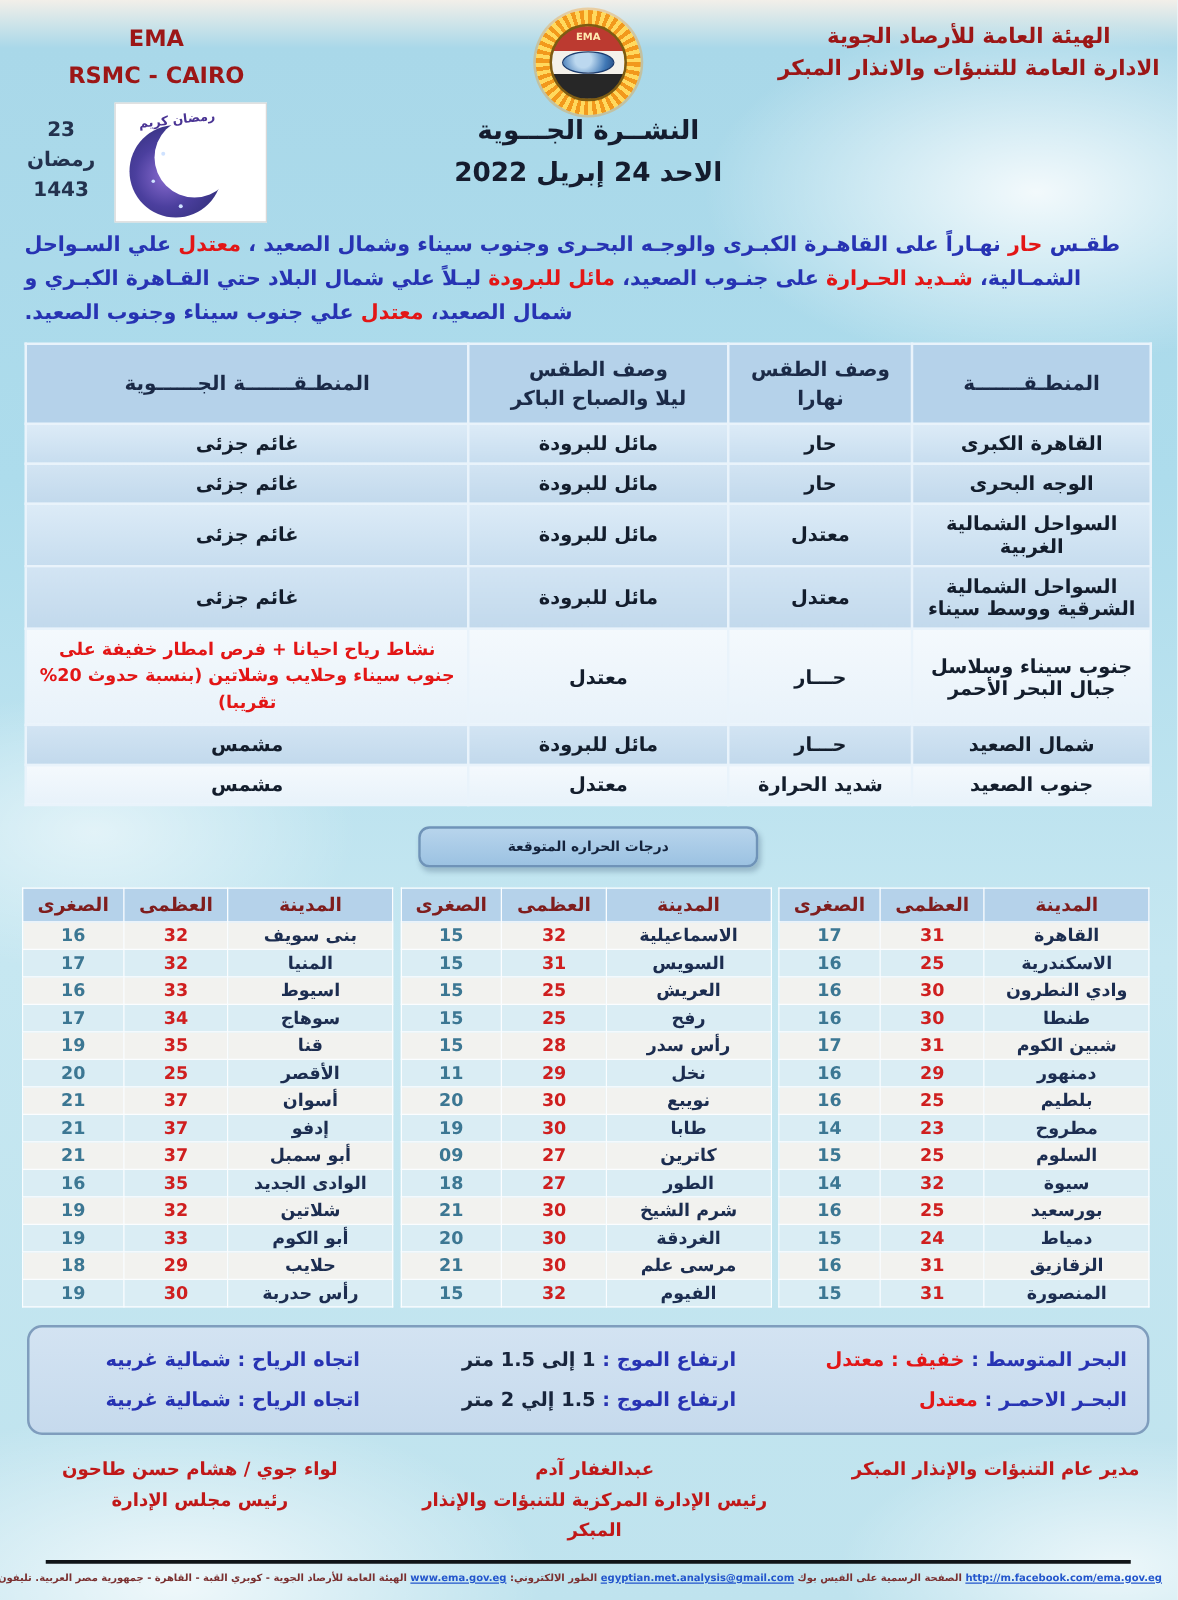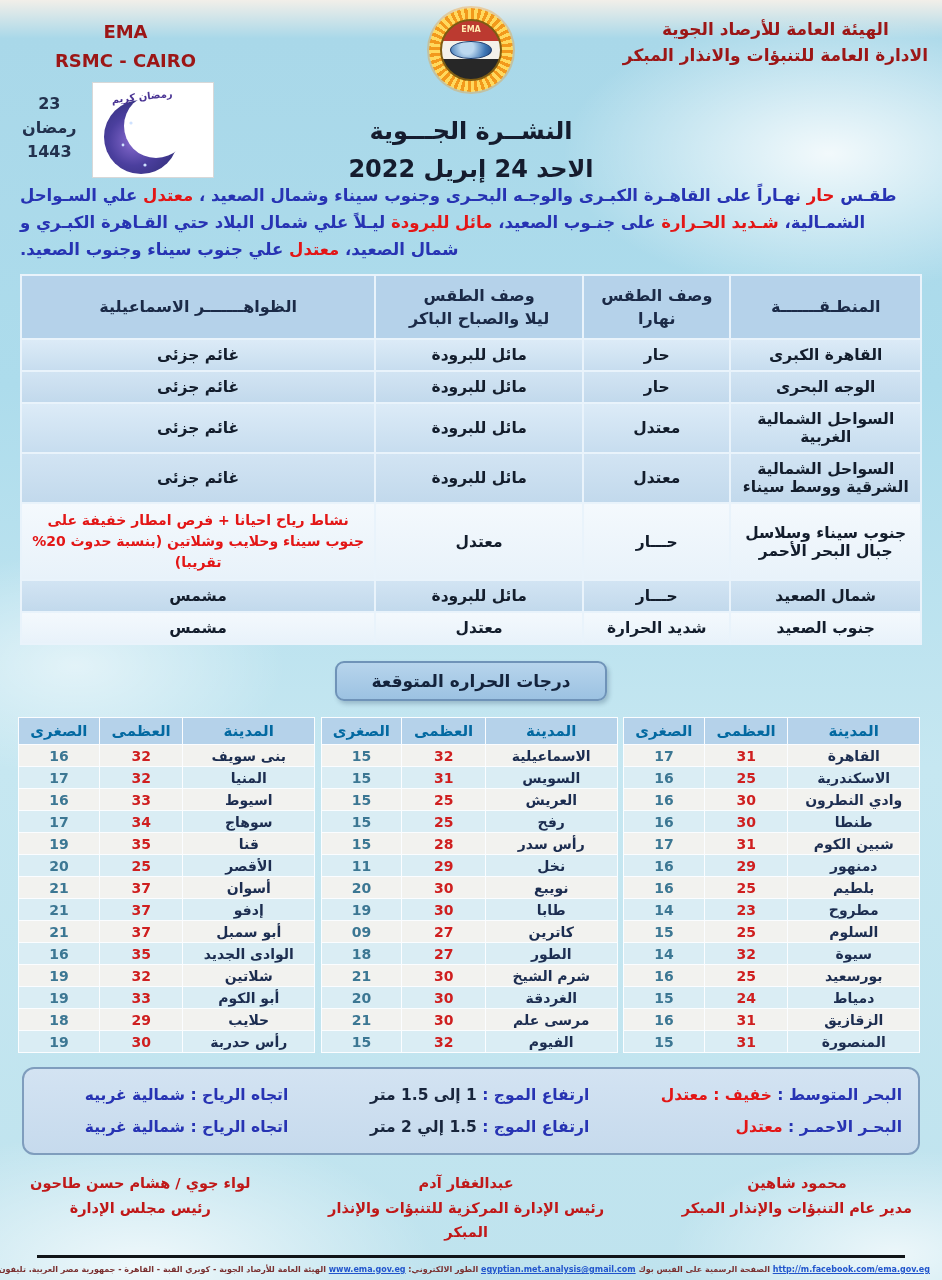--- a/index.html
+++ b/index.html
@@ -10,21 +10,21 @@
       radial-gradient(380px 200px at 88% 12%, rgba(255,255,255,.85), rgba(255,255,255,0) 70%),
       radial-gradient(300px 160px at 8% 52%, rgba(255,255,255,.55), rgba(255,255,255,0) 70%),
       radial-gradient(420px 200px at 15% 99%, rgba(255,255,255,.75), rgba(255,255,255,0) 70%),
       radial-gradient(320px 150px at 95% 98%, rgba(255,255,255,.7), rgba(255,255,255,0) 70%),
       linear-gradient(180deg,#f2efe9 0%,#a9d8e9 3%,#addcec 30%,#c6e7f1 60%,#bfe3ee 100%);
   }
   
   .hdr{position:relative;height:176px;}
   .org{position:absolute;top:16px;right:14px;text-align:center;color:#9c1616;font-size:17px;line-height:1.55;}
   .ema-blk{position:absolute;top:18px;left:55px;text-align:center;color:#9c1616;font-size:18px;line-height:1.6;}
-  .title-blk{position:absolute;top:112px;right:0;left:0;text-align:center;color:#151c2e;font-size:24px;line-height:1.6;}
+  .title-blk{position:absolute;top:88px;right:0;left:0;text-align:center;color:#151c2e;font-size:21px;line-height:1.6;}
   .hijri{position:absolute;top:92px;left:22px;text-align:center;color:#23324e;font-size:16px;line-height:1.5;}
   .cres-box{position:absolute;top:82px;left:92px;width:120px;height:94px;background:#fff;border:1px solid #d8d8d8;}
   .cres-box svg{width:100%;height:100%;display:block;}
   .cres-art{position:absolute;top:8px;left:14px;width:70px;text-align:center;font-size:10px;color:#4a3494;transform:rotate(-6deg);line-height:1.1;}
   .logo{position:absolute;top:8px;right:0;left:0;margin:auto;width:84px;height:84px;}
   .rays{position:absolute;inset:0;border-radius:50%;
     background:repeating-conic-gradient(#f2991c 0deg 5deg,#ffd95e 5deg 10deg);
     box-shadow:0 0 0 2px rgba(242,153,28,.35);}
   .flagring{position:absolute;inset:11px;border-radius:50%;overflow:hidden;border:2px solid #7e5c12;
     background:linear-gradient(180deg,#bc3a30 0 34%,#f4f1ea 34% 66%,#272727 66% 100%);}
@@ -40,38 +40,38 @@
   .wx th,.wx td{border:2.5px solid #e9f3fb;text-align:center;vertical-align:middle;padding:6px 4px;}
   .wx thead th{background:#b5d2ea;color:#1b2a47;font-size:16px;line-height:1.45;padding:8px 4px;}
   .wx tbody tr:nth-child(odd) td{background:linear-gradient(180deg,#dcebf7,#c7ddef);}
   .wx tbody tr:nth-child(even) td{background:linear-gradient(180deg,#d2e4f3,#c2d9ec);}
   .wx tbody tr.lite td{background:linear-gradient(180deg,#f4f9fd,#e8f2fa);}
   .wx td.region{font-size:15.5px;}
   .wx td.phen-red{color:#e31616;font-size:14px;line-height:1.5;}
   
   .temp-btn{width:268px;margin:16px auto 0;background:linear-gradient(180deg,#b7d4ec,#9cc2e2);
     border:2px solid #6f93b8;border-radius:9px;text-align:center;color:#14233c;
-    font-size:17px;padding:8px 0;box-shadow:2px 3px 4px rgba(30,60,90,.25);}
+    font-size:11px;padding:8px 0;box-shadow:2px 3px 4px rgba(30,60,90,.25);}
   .temps{display:flex;justify-content:space-between;margin:16px 22px 0 18px;}
   .tt{width:297px;table-layout:fixed;font-size:14px;border:1px solid #9db8cf;}
   .tt th,.tt td{border:1.5px solid #fbfdff;text-align:center;padding:1.5px 2px;height:18px;}
-  .tt thead th{background:#b5d2ea;color:#0369a1;font-size:15px;padding:4px 2px;}
+  .tt thead th{background:#b5d2ea;color:#7f1d1d;font-size:15px;padding:4px 2px;}
   .tt tbody tr:nth-child(odd) td{background:#f2f2ef;}
   .tt tbody tr:nth-child(even) td{background:#daedf4;}
   .tt td.city{color:#1c2d50;} .tt td.tmax{color:#cf1f1f;} .tt td.tmin{color:#3c7793;}
   
   .sea{width:898px;margin:14px auto 0;border:2.5px solid #7f9dbd;border-radius:12px;
     background:linear-gradient(180deg,#d3e3f2,#c6daed);padding:10px 16px;box-sizing:border-box;}
   .sea-row{display:flex;align-items:center;font-size:15.5px;color:#2733b3;padding:7px 0;}
   .sea-row .c1{width:32%;} .sea-row .c2{width:34%;text-align:center;} .sea-row .c3{width:34%;text-align:center;}
   .sea-red{color:#e31616;} .sea-dark{color:#18253c;}
   
   .sigs{display:flex;justify-content:space-between;margin:16px 30px 0 30px;text-align:center;
     color:#c01818;font-size:14.5px;line-height:1.7;}
-  .sigs .sig{max-width:300px;}
+  .sigs .sig{max-width:300px;margin-left:20px;}
   .rule{width:868px;margin:10px auto 0;border-top:3px solid #101418;}
   
   .fine{margin:7px 12px 0 12px;font-size:8px;font-weight:bold;color:#7a3030;text-align:center;white-space:nowrap;}
   .fine a{color:#2255cc;text-decoration:underline;}
 </style>
 </head>
 <body>
 
 <div class="page">
 
@@ -131,21 +131,21 @@
       <tr>
         <th style="width:21%">المنطـقـــــــة</th>
         <th style="width:16%">
           <div>وصف الطقس</div>
           <div>نهارا</div>
         </th>
         <th style="width:23%">
           <div>وصف الطقس</div>
           <div>ليلا والصباح الباكر</div>
         </th>
-        <th style="width:40%">الظواهـــــــر الاسماعيلية</th>
+        <th style="width:40%">المنطـقـــــــة الجــــــوية</th>
       </tr>
     </thead>
     <tbody id="wx-body">
         <tr>
           <td class="region">القاهرة الكبرى</td>
           <td>حار</td>
           <td>مائل للبرودة</td>
           <td>غائم جزئى</td>
         </tr>
         <tr>
@@ -442,21 +442,20 @@
       </div>
       <div class="sea-row">
         <span class="c1"><span>البحـر الاحمـر : </span><span class="sea-red">معتدل</span></span>
         <span class="c2"><span>ارتفاع الموج : </span><span class="sea-dark">1.5 إلي 2 متر</span></span>
         <span class="c3">اتجاه الرياح : شمالية غربية</span>
       </div>
     </div>
 
   <div class="sigs" id="sigs">
       <div class="sig">
-        <div>محمود شاهين</div>
         <div>مدير عام التنبؤات والإنذار المبكر</div>
       </div>
       <div class="sig">
         <div>عبدالغفار آدم</div>
         <div>رئيس الإدارة المركزية للتنبؤات والإنذار المبكر</div>
       </div>
       <div class="sig">
         <div>لواء جوي / هشام حسن طاحون</div>
         <div>رئيس مجلس الإدارة</div>
       </div>

